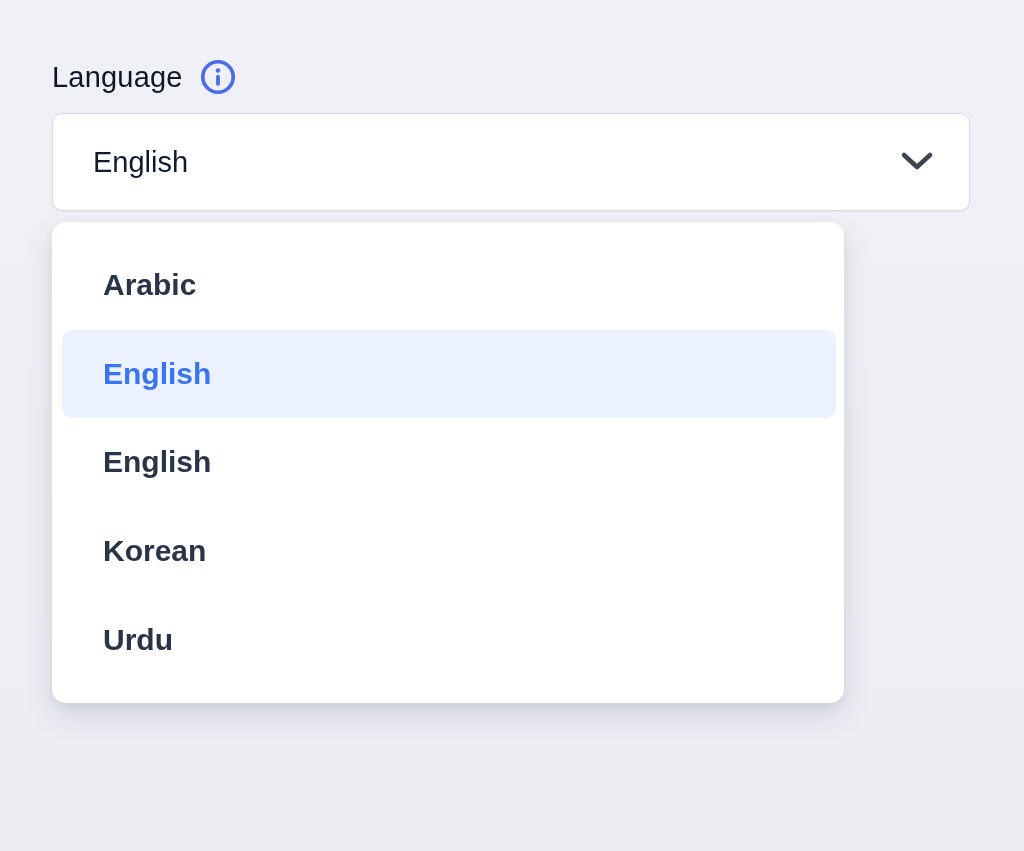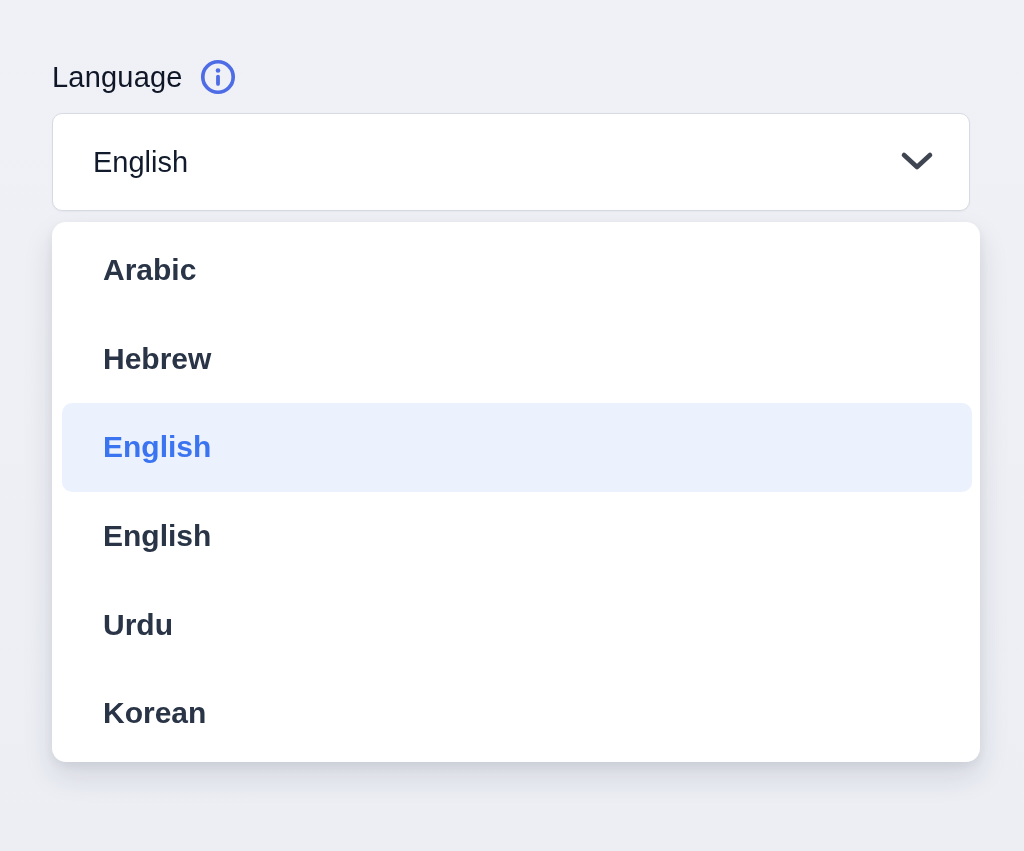--- a/index.html
+++ b/index.html
@@ -66,24 +66,24 @@
   }
 
   .chevron {
     margin-left: auto;
     display: inline-flex;
     align-items: center;
   }
 
   .dropdown {
     margin-top: 11px;
-    width: 928px;
+    width: 792px;
     background: #FFFFFF;
     border-radius: 14px;
-    padding: 4px 0;
+    padding: 19px 0;
     box-shadow: 0 14px 30px rgba(23,34,59,0.12), 0 4px 10px rgba(23,34,59,0.06);
   }
 
   .option {
     height: 88.6px;
     display: flex;
     align-items: center;
     padding-left: 51px;
     font-size: 30px;
     font-weight: 600;
@@ -119,20 +119,19 @@
     <span class="select-value">English</span>
     <span class="chevron">
       <svg width="36" height="22" viewBox="0 0 36 22" fill="none" aria-hidden="true">
         <path d="M5 4 L18 16 L31 4" stroke="#3F4652" stroke-width="4.6" stroke-linecap="round" stroke-linejoin="round" fill="none"></path>
       </svg>
     </span>
   </div>
 
   <div class="dropdown" role="listbox">
     <div class="option" role="option">Arabic</div>
-    <div class="option" role="option">Hebrew</div>
     <div class="option selected" role="option" aria-selected="true">English</div>
     <div class="option" role="option">English</div>
+    <div class="option" role="option">Korean</div>
     <div class="option" role="option">Urdu</div>
-    <div class="option" role="option">Korean</div>
   </div>
 
 </div>
 
 </body></html>

